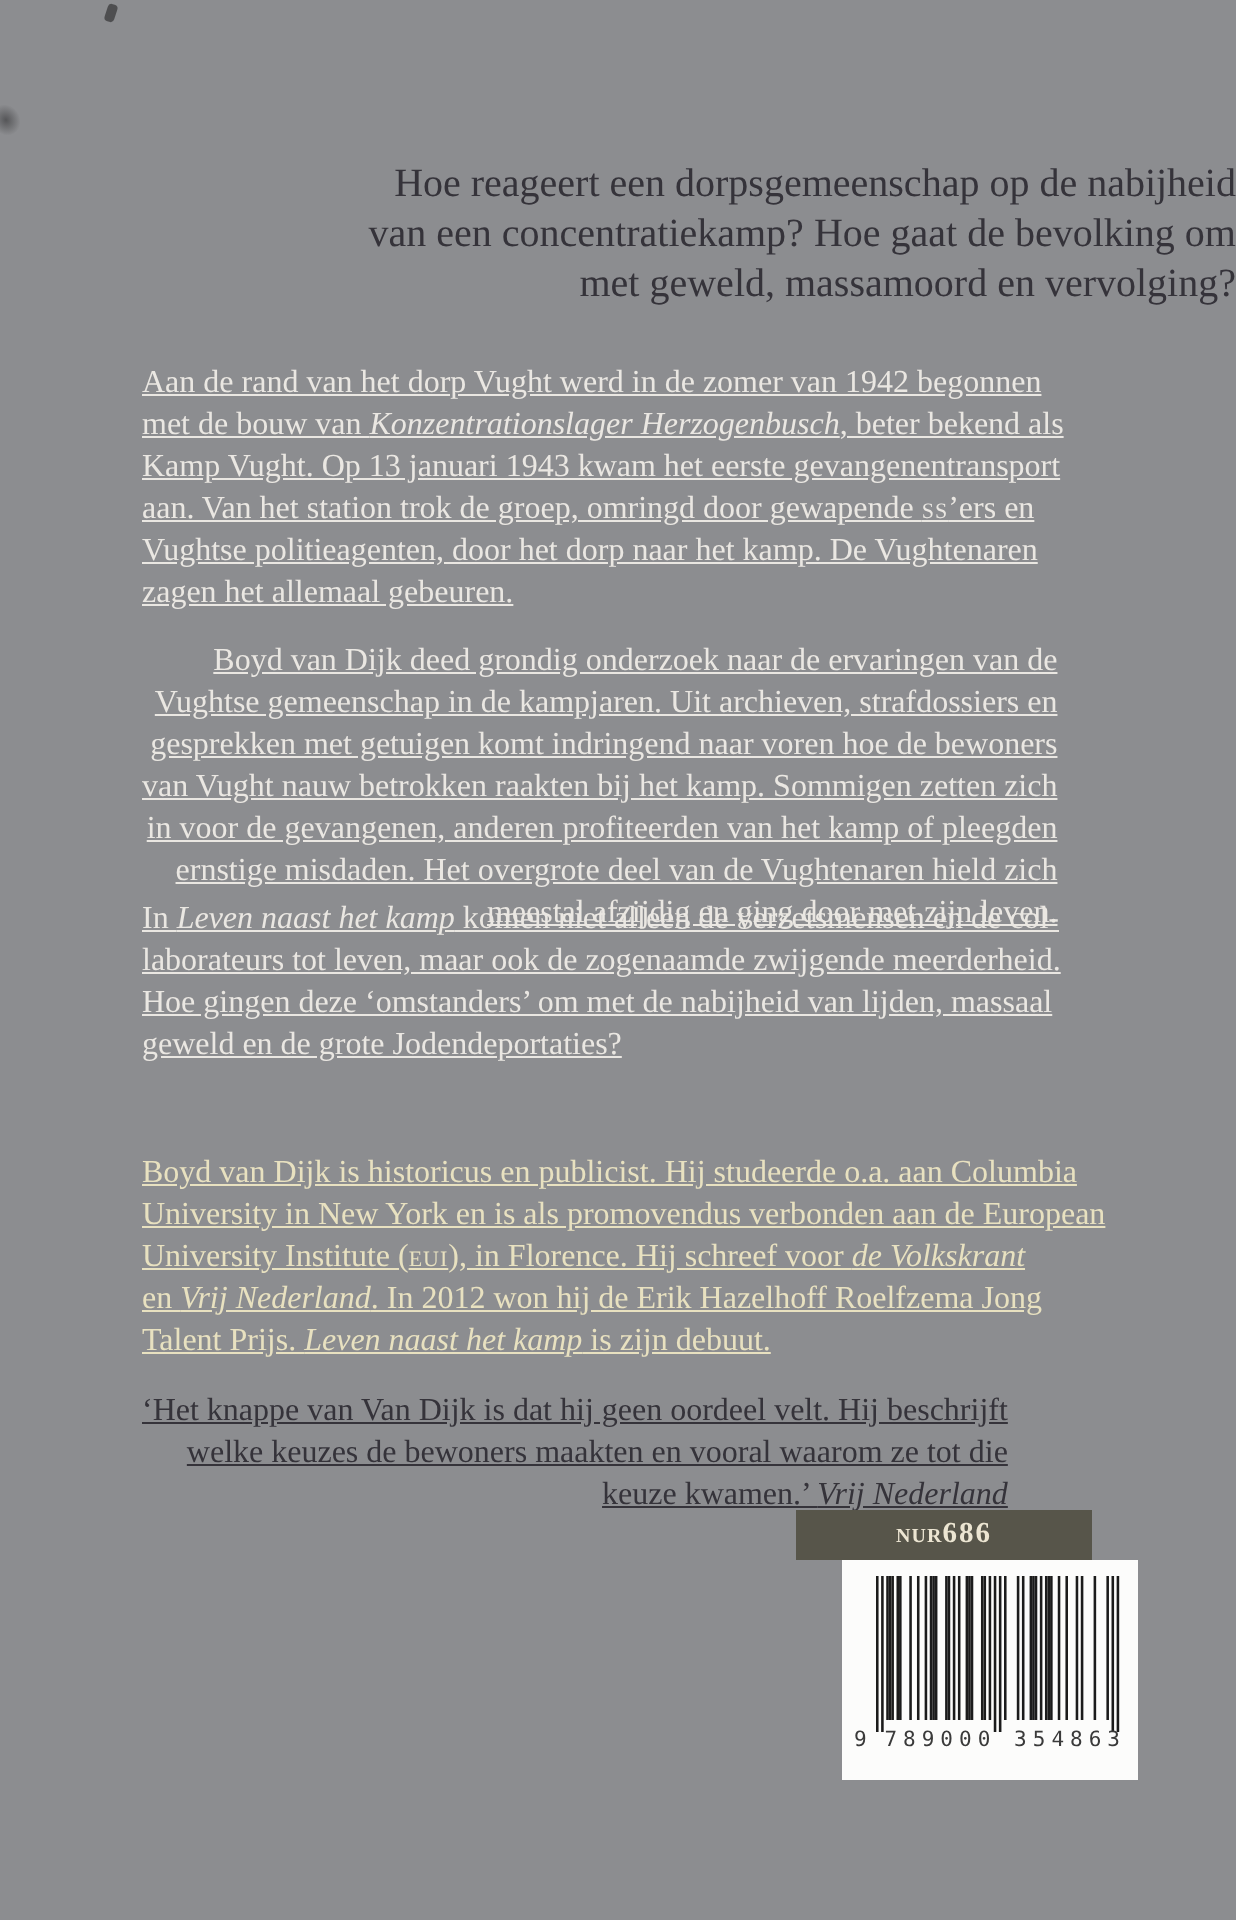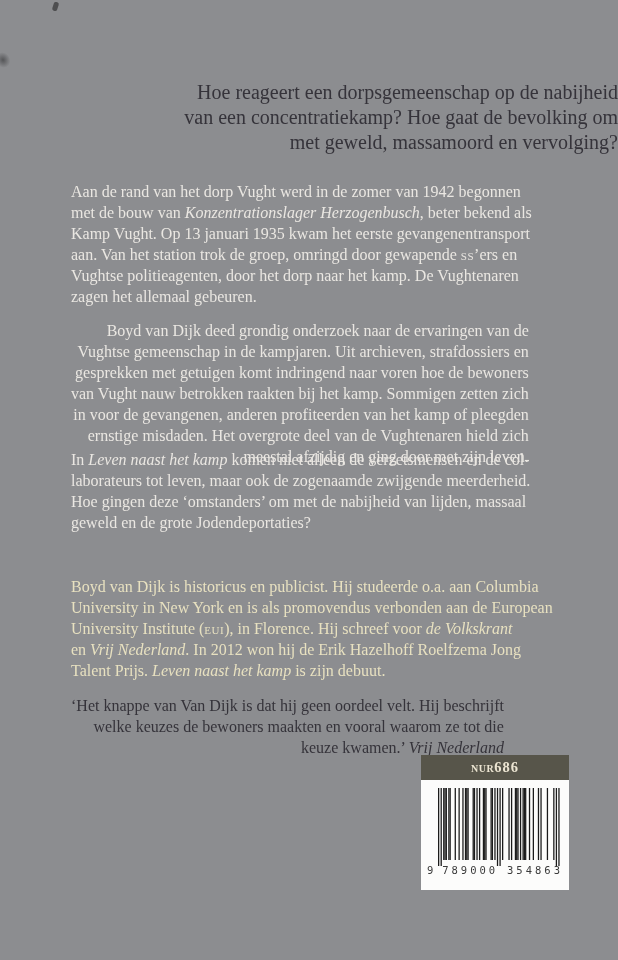--- a/index.html
+++ b/index.html
@@ -21,37 +21,38 @@
     line-height: 25px;
     white-space: pre-line;
     font-weight: 500;
   }
   .para {
     position: absolute;
     left: 71px;
     font-size: 16px;
     line-height: 21px;
     white-space: pre;
+    text-decoration: underline;
   }
   .para-1 { top: 181px; }
   .para-2 { top: 320px; text-align: right; }
   .para-3 { top: 449px; }
   .para-bio { top: 576px; }
   .para-quote { top: 695px; }
   .publisher {
     position: absolute;
     left: 71px;
     top: 826px;
     font-size: 15.5px;
     line-height: 17px;
     white-space: pre;
   }
   .nur-badge {
     position: absolute;
-    left: 421px;
+    left: 398px;
     top: 755px;
     width: 148px;
     height: 25px;
     display: flex;
     align-items: center;
     justify-content: center;
     font-size: 14.5px;
     font-weight: 600;
     letter-spacing: 1px;
   }
@@ -99,21 +100,21 @@
 
   <div class="blemish-top"></div>
   <div class="blemish-left"></div>
 
   <div class="headline" style="color: rgb(53, 51, 58); text-align: right;">Hoe reageert een dorpsgemeenschap op de nabijheid
 van een concentratiekamp? Hoe gaat de bevolking om
 met geweld, massamoord en vervolging?</div>
 
   <div class="para para-1" style="color: rgb(234, 231, 226);"><span>Aan de rand van het dorp Vught werd in de zomer van 1942 begonnen
 met de bouw van </span><span style="font-style: italic;">Konzentrationslager Herzogenbusch</span><span>, beter bekend als
-Kamp Vught. Op 13 januari 1935 kwam het eerste gevangenentransport
+Kamp Vught. Op 13 januari 1943 kwam het eerste gevangenentransport
 aan. Van het station trok de groep, omringd door gewapende </span><span style="font-variant: small-caps; letter-spacing: 0.5px;">ss</span><span>’ers en
 Vughtse politieagenten, door het dorp naar het kamp. De Vughtenaren
 zagen het allemaal gebeuren.</span></div>
 
   <div class="para para-2" style="color: rgb(234, 231, 226);"><span>Boyd van Dijk deed grondig onderzoek naar de ervaringen van de
 Vughtse gemeenschap in de kampjaren. Uit archieven, strafdossiers en
 gesprekken met getuigen komt indringend naar voren hoe de bewoners
 van Vught nauw betrokken raakten bij het kamp. Sommigen zetten zich
 in voor de gevangenen, anderen profiteerden van het kamp of pleegden
 ernstige misdaden. Het overgrote deel van de Vughtenaren hield zich

